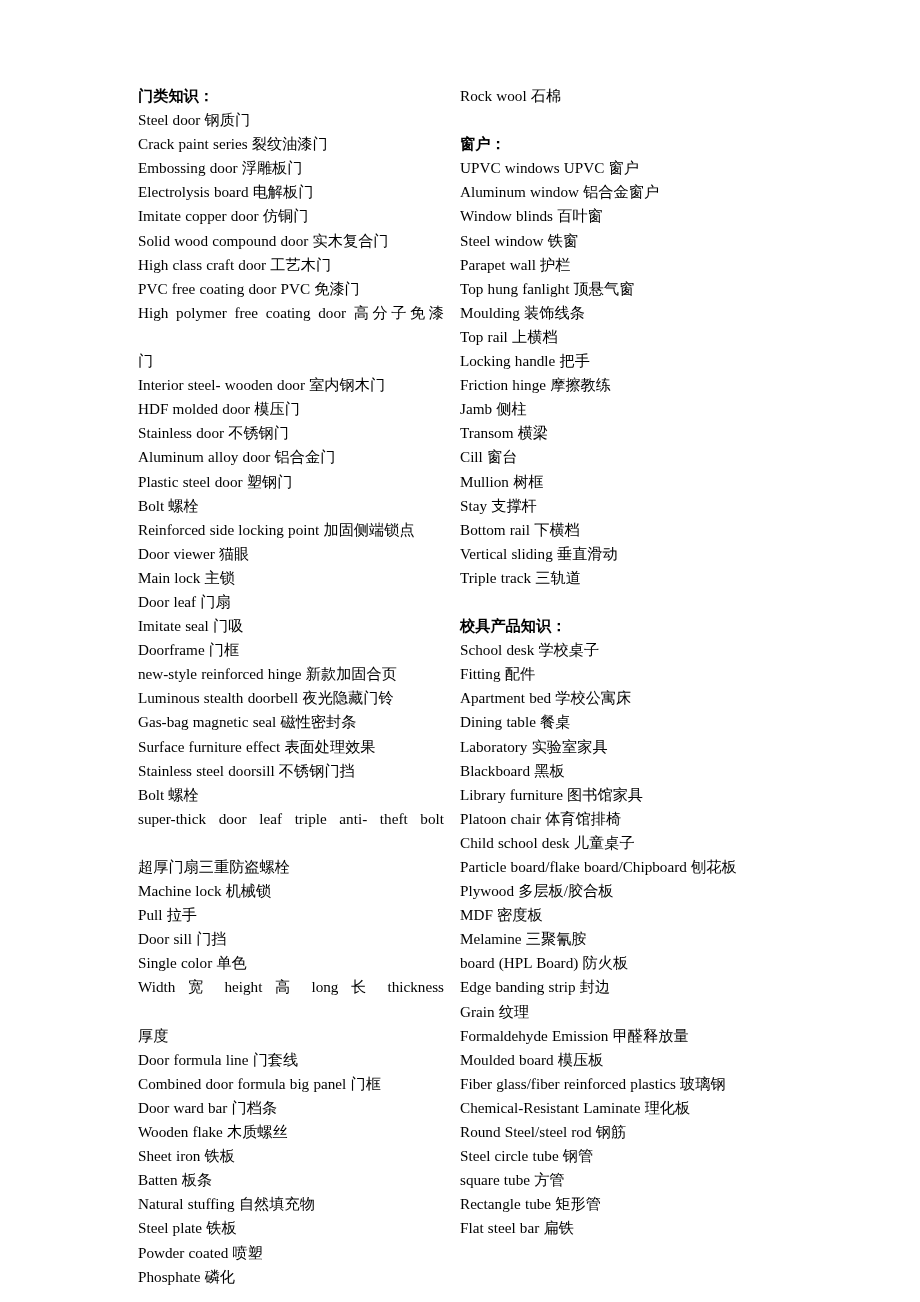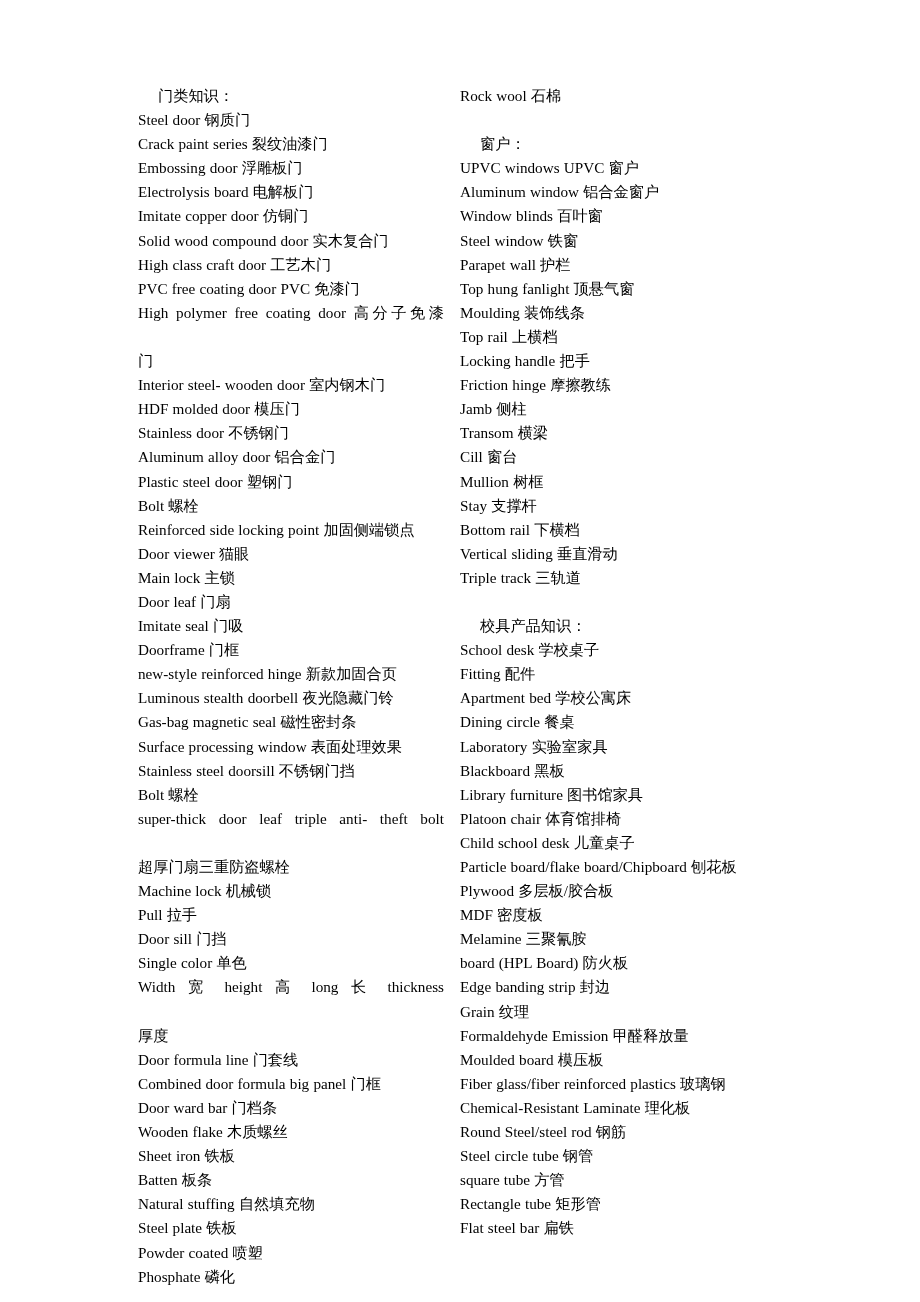--- a/index.html
+++ b/index.html
@@ -43,23 +43,22 @@
     font-size: 15.2px;
     line-height: 24.1px;
     text-align: justify;
     text-justify: inter-word;
     white-space: normal;
     word-spacing: 0.4px;
     margin: 0;
     padding: 0;
   }
   .line.heading {
-    font-weight: normal;
+    font-weight: bold;
     text-align: left;
-    margin-left: 20px;
   }
   .line.blank {
     height: 24.1px;
     min-height: 24.1px;
   }
   
   .line.stretch::after {
     content: "";
     display: inline-block;
     width: 100%;
@@ -90,21 +89,21 @@
         <div class="line">Bolt  螺栓</div>
         <div class="line">Reinforced side locking point   加固侧端锁点</div>
         <div class="line">Door viewer  猫眼</div>
         <div class="line">Main lock  主锁</div>
         <div class="line">Door leaf   门扇</div>
         <div class="line">Imitate seal  门吸</div>
         <div class="line">Doorframe  门框</div>
         <div class="line">new-style reinforced hinge  新款加固合页</div>
         <div class="line">Luminous stealth doorbell  夜光隐藏门铃</div>
         <div class="line">Gas-bag magnetic seal   磁性密封条</div>
-        <div class="line">Surface processing window   表面处理效果</div>
+        <div class="line">Surface furniture effect   表面处理效果</div>
         <div class="line">Stainless steel doorsill 不锈钢门挡</div>
         <div class="line">Bolt  螺栓</div>
         <div class="line stretch">super-thick door leaf triple anti- theft bolt</div>
         <div class="line">超厚门扇三重防盗螺栓</div>
         <div class="line">Machine lock  机械锁</div>
         <div class="line">Pull  拉手</div>
         <div class="line">Door sill   门挡</div>
         <div class="line">Single color  单色</div>
         <div class="line stretch">Width 宽 height 高 long 长 thickness</div>
         <div class="line">厚度</div>
@@ -139,21 +138,21 @@
         <div class="line">Mullion   树框</div>
         <div class="line">Stay  支撑杆</div>
         <div class="line">Bottom rail  下横档</div>
         <div class="line">Vertical sliding   垂直滑动</div>
         <div class="line">Triple track  三轨道</div>
         <div class="line blank"></div>
         <div class="line heading">校具产品知识：</div>
         <div class="line">School desk  学校桌子</div>
         <div class="line">Fitting   配件</div>
         <div class="line">Apartment bed  学校公寓床</div>
-        <div class="line">Dining circle   餐桌</div>
+        <div class="line">Dining table   餐桌</div>
         <div class="line">Laboratory   实验室家具</div>
         <div class="line">Blackboard   黑板</div>
         <div class="line">Library furniture  图书馆家具</div>
         <div class="line">Platoon chair  体育馆排椅</div>
         <div class="line">Child school desk  儿童桌子</div>
         <div class="line">Particle board/flake board/Chipboard  刨花板</div>
         <div class="line">Plywood   多层板/胶合板</div>
         <div class="line">MDF  密度板</div>
         <div class="line">Melamine  三聚氰胺</div>
         <div class="line">board (HPL Board)  防火板</div>

